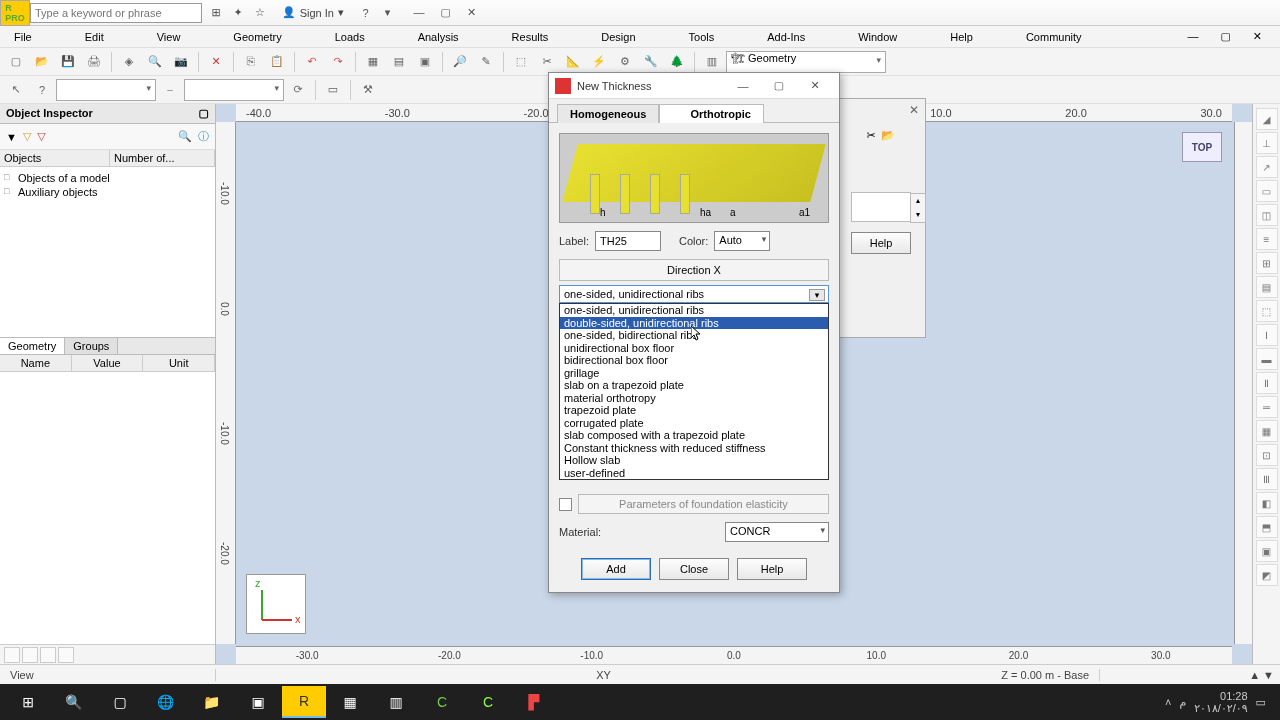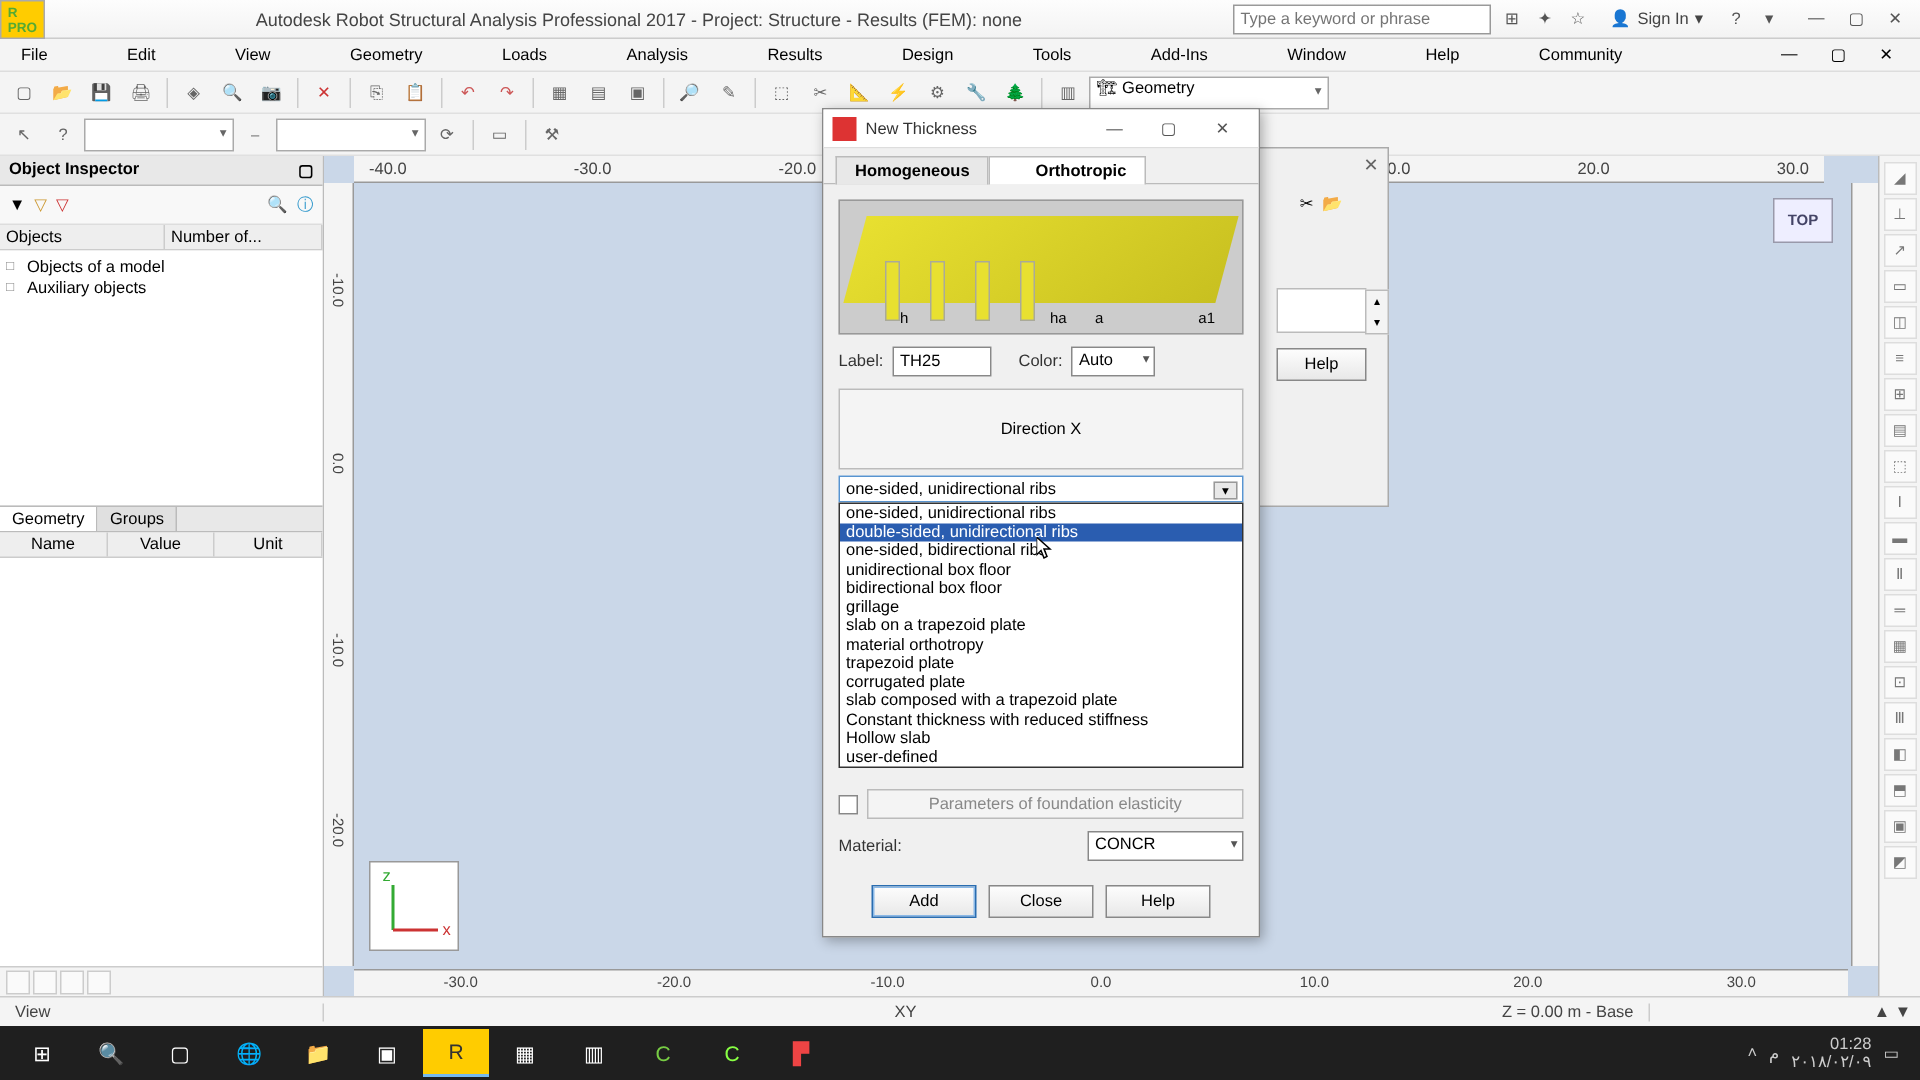--- a/index.html
+++ b/index.html
@@ -40,21 +40,21 @@
 .tree-item::before { content: "□"; position: absolute; left: 0; font-size: 9px; color: #888; }
 .tabs-bottom { display: flex; background: #e8e8e8; border-top: 1px solid #bbb; }
 .tabs-bottom span { padding: 2px 8px; border-right: 1px solid #bbb; background: #fff; }
 .tabs-bottom span.inactive { background: #e0e0e0; }
 .grid-panel { flex: 1; background: #fff; border-top: 1px solid #bbb; }
 .grid-header { display: flex; background: #eee; border-bottom: 1px solid #ccc; }
 .grid-header div { flex: 1; text-align: center; padding: 2px; border-right: 1px solid #ccc; }
 
 
 .viewport { flex: 1; background: #cad7e8; position: relative; overflow: hidden; }
-.ruler-h { position: absolute; top: 0; left: 20px; right: 36px; height: 18px; background: #f4f4f4; border-bottom: 1px solid #999; display: flex; justify-content: space-between; align-items: center; padding: 0 10px; font-size: 10px; color: #444; }
+.ruler-h { position: absolute; top: 0; left: 20px; right: 20px; height: 18px; background: #f4f4f4; border-bottom: 1px solid #999; display: flex; justify-content: space-between; align-items: center; padding: 0 10px; font-size: 10px; color: #444; }
 .ruler-v { position: absolute; top: 18px; left: 0; bottom: 20px; width: 20px; background: #f4f4f4; border-right: 1px solid #999; }
 .ruler-v span { position: absolute; writing-mode: vertical-rl; font-size: 10px; color: #444; left: 3px; }
 .topbox { position: absolute; top: 28px; right: 30px; width: 40px; height: 30px; background: #eef; border: 1px solid #99a; display: flex; align-items: center; justify-content: center; font-size: 10px; font-weight: bold; color: #446; }
 .axis-gizmo { position: absolute; bottom: 30px; left: 30px; width: 60px; height: 60px; border: 1px solid #999; background: #fff; }
 .scrollbar-h { position: absolute; bottom: 0; left: 20px; right: 20px; height: 18px; background: #f4f4f4; border-top: 1px solid #999; display: flex; align-items: center; }
 .scrollbar-h .tick { flex: 1; text-align: center; font-size: 10px; color: #444; }
 .scrollbar-v { position: absolute; top: 18px; right: 0; bottom: 20px; width: 18px; background: #f4f4f4; border-left: 1px solid #999; }
 
 
 .right-strip { width: 28px; background: #f4f4f4; border-left: 1px solid #bbb; display: flex; flex-direction: column; align-items: center; gap: 2px; padding: 4px 0; }
@@ -86,21 +86,21 @@
 .dlg-body { padding: 10px; background: #f0f0f0; }
 .preview { width: 100%; height: 90px; background: #ccc; border: 1px solid #999; position: relative; overflow: hidden; }
 .preview-shape { position: absolute; top: 10px; left: 10px; right: 10px; bottom: 20px; background: linear-gradient(135deg, #e8e030, #c8c020); transform: skewX(-15deg); }
 .preview-ribs { position: absolute; bottom: 8px; left: 30px; right: 30px; height: 40px; display: flex; gap: 20px; }
 .preview-ribs div { width: 10px; background: #e8e030; border: 1px solid #aa9; }
 .row { display: flex; align-items: center; gap: 6px; margin: 8px 0; }
 .row label { color: #333; }
 .txtfield { border: 1px solid #888; background: #fff; padding: 2px 4px; height: 20px; }
 .selfield { border: 1px solid #888; background: #fff; padding: 2px 16px 2px 4px; height: 20px; position: relative; }
 .selfield::after { content: "▾"; position: absolute; right: 3px; top: 2px; font-size: 9px; color: #555; }
-.dir-header { text-align: center; padding: 20px; border: 1px solid #bbb; background: #f4f4f4; }
+.dir-header { text-align: center; padding: 4px; border: 1px solid #bbb; background: #f4f4f4; }
 .combo-open { border: 1px solid #5894d0; background: #fff; padding: 2px 18px 2px 4px; position: relative; }
 .combo-open::after { content: "▾"; position: absolute; right: 3px; top: 3px; font-size: 9px; background: #e8e8e8; border: 1px solid #999; width: 14px; text-align: center; }
 .dropdown-list { border: 1px solid #333; background: #fff; max-height: 180px; overflow: hidden; }
 .dropdown-list div { padding: 0px 4px; line-height: 12.5px; font-size: 11px; }
 .dropdown-list div.hl { background: #2a5db0; color: #fff; }
 .cursor { position: absolute; width: 12px; height: 16px; pointer-events: none; }
 .chk { width: 13px; height: 13px; border: 1px solid #888; background: #fff; }
 .param-btn { flex: 1; text-align: center; border: 1px solid #bbb; background: #f4f4f4; padding: 3px; color: #888; }
 .dlg-buttons { display: flex; gap: 8px; justify-content: center; padding: 8px 0 2px; }
 .dlg-buttons button { width: 70px; height: 22px; border: 1px solid #888; background: linear-gradient(#fdfdfd,#e8e8e8); }
@@ -114,21 +114,20 @@
 .dialog2 .spin::after { content: "▴\A▾"; white-space: pre; position: absolute; right: -16px; top: 0; font-size: 8px; line-height: 14px; border: 1px solid #bbb; width: 14px; text-align: center; background: #f4f4f4; }
 .dialog2 button { width: 60px; height: 22px; border: 1px solid #888; background: linear-gradient(#fdfdfd,#e8e8e8); display: block; margin: 6px auto; }
 
 svg { display: block; }
 </style>
 </head>
 <body>
 
 <div class="titlebar">
   <div class="app-icon">R<br>PRO</div>
-  <div class="title-text">Autodesk Robot Structural Analysis Professional 2017 - Project: Structure - Results (FEM): none</div>
   <input class="search-box" placeholder="Type a keyword or phrase" style="">
   <div class="title-icons">
     <span>⊞</span>
     <span>✦</span>
     <span>☆</span>
   </div>
   <div class="signin">
     <span>👤</span>
     <span>Sign In</span>
     <span>▾</span>

